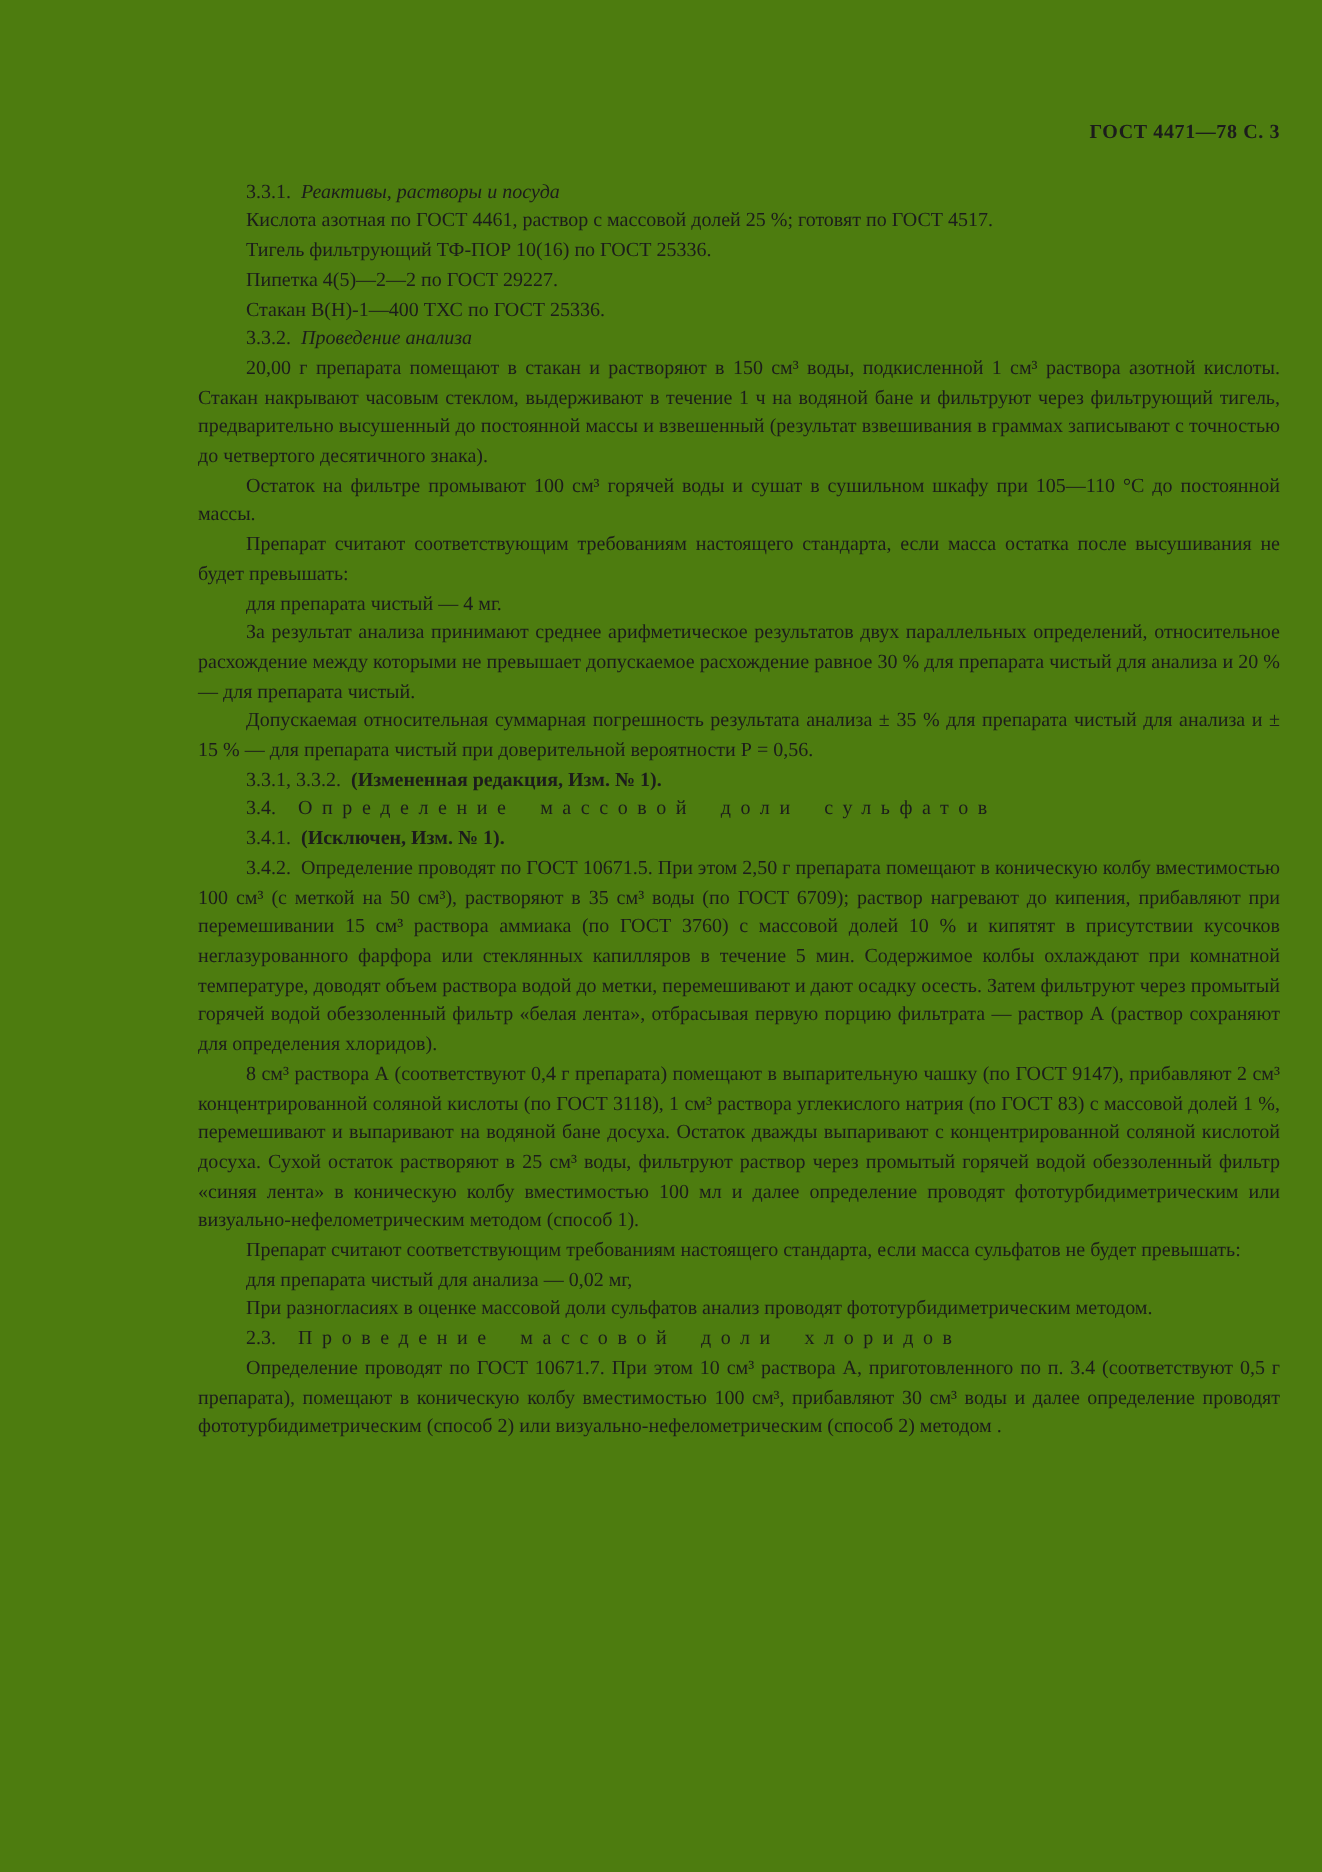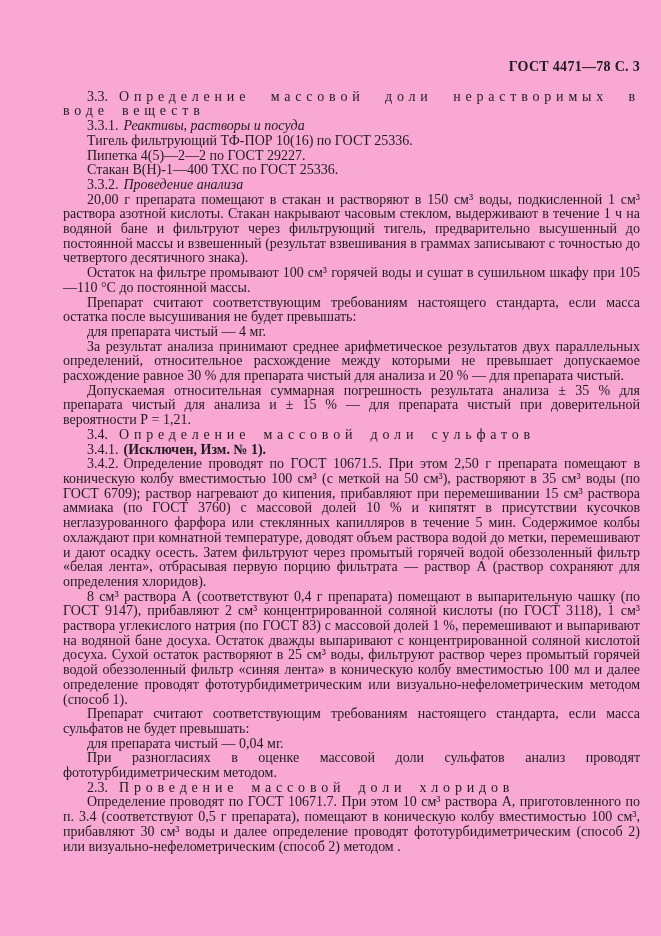--- a/index.html
+++ b/index.html
@@ -4,26 +4,26 @@
 <style>
   html, body {
     margin: 0;
     padding: 0;
     background: #ffffff;
   }
   .page {
     position: relative;
     width: 661px;
     height: 936px;
-    background: #f9a8d4;
+    background: #4d7c0f;
     box-sizing: border-box;
-    padding: 60px 21px 40px 63px;
+    padding: 60px 21px 40px 99px;
     overflow: hidden;
     font-family: "Liberation Serif", "DejaVu Serif", serif;
-    font-size: 14px;
+    font-size: 10px;
     line-height: 14.7px;
     color: #1c1c1c;
   }
   .header {
     text-align: right;
     font-weight: bold;
     margin-bottom: 15px;
     letter-spacing: 0.3px;
   }
   p.para {
@@ -42,49 +42,50 @@
   p.it .txt { font-style: italic; }
   p.bld .txt { font-weight: bold; }
 </style>
 </head>
 <body>
 
 <div class="page">
 
   <div class="header">ГОСТ 4471—78 С. 3</div>
 
-  <p class="para sp"><span class="num">3.3.</span><span class="txt">Определение массовой доли нерастворимых в воде веществ</span></p>
 
   <p class="para it left"><span class="num">3.3.1.</span><span class="txt">Реактивы, растворы и посуда</span></p>
 
+  <p class="para left"><span class="txt">Кислота азотная по ГОСТ 4461, раствор с массовой долей 25 %; готовят по ГОСТ 4517.</span></p>
   <p class="para left"><span class="txt">Тигель фильтрующий ТФ-ПОР 10(16) по ГОСТ 25336.</span></p>
   <p class="para left"><span class="txt">Пипетка 4(5)—2—2 по ГОСТ 29227.</span></p>
   <p class="para left"><span class="txt">Стакан В(Н)-1—400 ТХС по ГОСТ 25336.</span></p>
 
   <p class="para it left"><span class="num">3.3.2.</span><span class="txt">Проведение анализа</span></p>
 
   <p class="para"><span class="txt">20,00 г препарата помещают в стакан и растворяют в 150 см³ воды, подкисленной 1 см³ раствора азотной кислоты. Стакан накрывают часовым стеклом, выдерживают в течение 1 ч на водяной бане и фильтруют через фильтрующий тигель, предварительно высушенный до постоянной массы и взвешенный (результат взвешивания в граммах записывают с точностью до четвертого десятичного знака).</span></p>
   <p class="para"><span class="txt">Остаток на фильтре промывают 100 см³ горячей воды и сушат в сушильном шкафу при 105—110 °С до постоянной массы.</span></p>
   <p class="para"><span class="txt">Препарат считают соответствующим требованиям настоящего стандарта, если масса остатка после высушивания не будет превышать:</span></p>
 
   <p class="para left"><span class="txt">для препарата чистый — 4 мг.</span></p>
 
   <p class="para"><span class="txt">За результат анализа принимают среднее арифметическое результатов двух параллельных определений, относительное расхождение между которыми не превышает допускаемое расхождение равное 30 % для препарата чистый для анализа и 20 % — для препарата чистый.</span></p>
-  <p class="para"><span class="txt">Допускаемая относительная суммарная погрешность результата анализа ± 35 % для препарата чистый для анализа и ± 15 % — для препарата чистый при доверительной вероятности Р = 1,21.</span></p>
+  <p class="para"><span class="txt">Допускаемая относительная суммарная погрешность результата анализа ± 35 % для препарата чистый для анализа и ± 15 % — для препарата чистый при доверительной вероятности Р = 0,56.</span></p>
 
+  <p class="para bld left"><span class="num">3.3.1, 3.3.2.</span><span class="txt">(Измененная редакция, Изм. № 1).</span></p>
 
   <p class="para sp left"><span class="num">3.4.</span><span class="txt">Определение массовой доли сульфатов</span></p>
 
   <p class="para bld left"><span class="num">3.4.1.</span><span class="txt">(Исключен, Изм. № 1).</span></p>
 
   <p class="para"><span class="num">3.4.2.</span><span class="txt">Определение проводят по ГОСТ 10671.5. При этом 2,50 г препарата помещают в коническую колбу вместимостью 100 см³ (с меткой на 50 см³), растворяют в 35 см³ воды (по ГОСТ 6709); раствор нагревают до кипения, прибавляют при перемешивании 15 см³ раствора аммиака (по ГОСТ 3760) с массовой долей 10 % и кипятят в присутствии кусочков неглазурованного фарфора или стеклянных капилляров в течение 5 мин. Содержимое колбы охлаждают при комнатной температуре, доводят объем раствора водой до метки, перемешивают и дают осадку осесть. Затем фильтруют через промытый горячей водой обеззоленный фильтр «белая лента», отбрасывая первую порцию фильтрата — раствор А (раствор сохраняют для определения хлоридов).</span></p>
   <p class="para"><span class="txt">8 см³ раствора А (соответствуют 0,4 г препарата) помещают в выпарительную чашку (по ГОСТ 9147), прибавляют 2 см³ концентрированной соляной кислоты (по ГОСТ 3118), 1 см³ раствора углекислого натрия (по ГОСТ 83) с массовой долей 1 %, перемешивают и выпаривают на водяной бане досуха. Остаток дважды выпаривают с концентрированной соляной кислотой досуха. Сухой остаток растворяют в 25 см³ воды, фильтруют раствор через промытый горячей водой обеззоленный фильтр «синяя лента» в коническую колбу вместимостью 100 мл и далее определение проводят фототурбидиметрическим или визуально-нефелометрическим методом (способ 1).</span></p>
   <p class="para"><span class="txt">Препарат считают соответствующим требованиям настоящего стандарта, если масса сульфатов не будет превышать:</span></p>
 
-  <p class="para left"><span class="txt">для препарата чистый — 0,04 мг.</span></p>
+  <p class="para left"><span class="txt">для препарата чистый для анализа — 0,02 мг,</span></p>
 
   <p class="para"><span class="txt">При разногласиях в оценке массовой доли сульфатов анализ проводят фототурбидиметрическим методом.</span></p>
 
   <p class="para sp left"><span class="num">2.3.</span><span class="txt">Проведение массовой доли хлоридов</span></p>
 
   <p class="para"><span class="txt">Определение проводят по ГОСТ 10671.7. При этом 10 см³ раствора А, приготовленного по п. 3.4 (соответствуют 0,5 г препарата), помещают в коническую колбу вместимостью 100 см³, прибавляют 30 см³ воды и далее определение проводят фототурбидиметрическим (способ 2) или визуально-нефелометрическим (способ 2) методом .</span></p>
 
 </div>
 
 </body></html>

